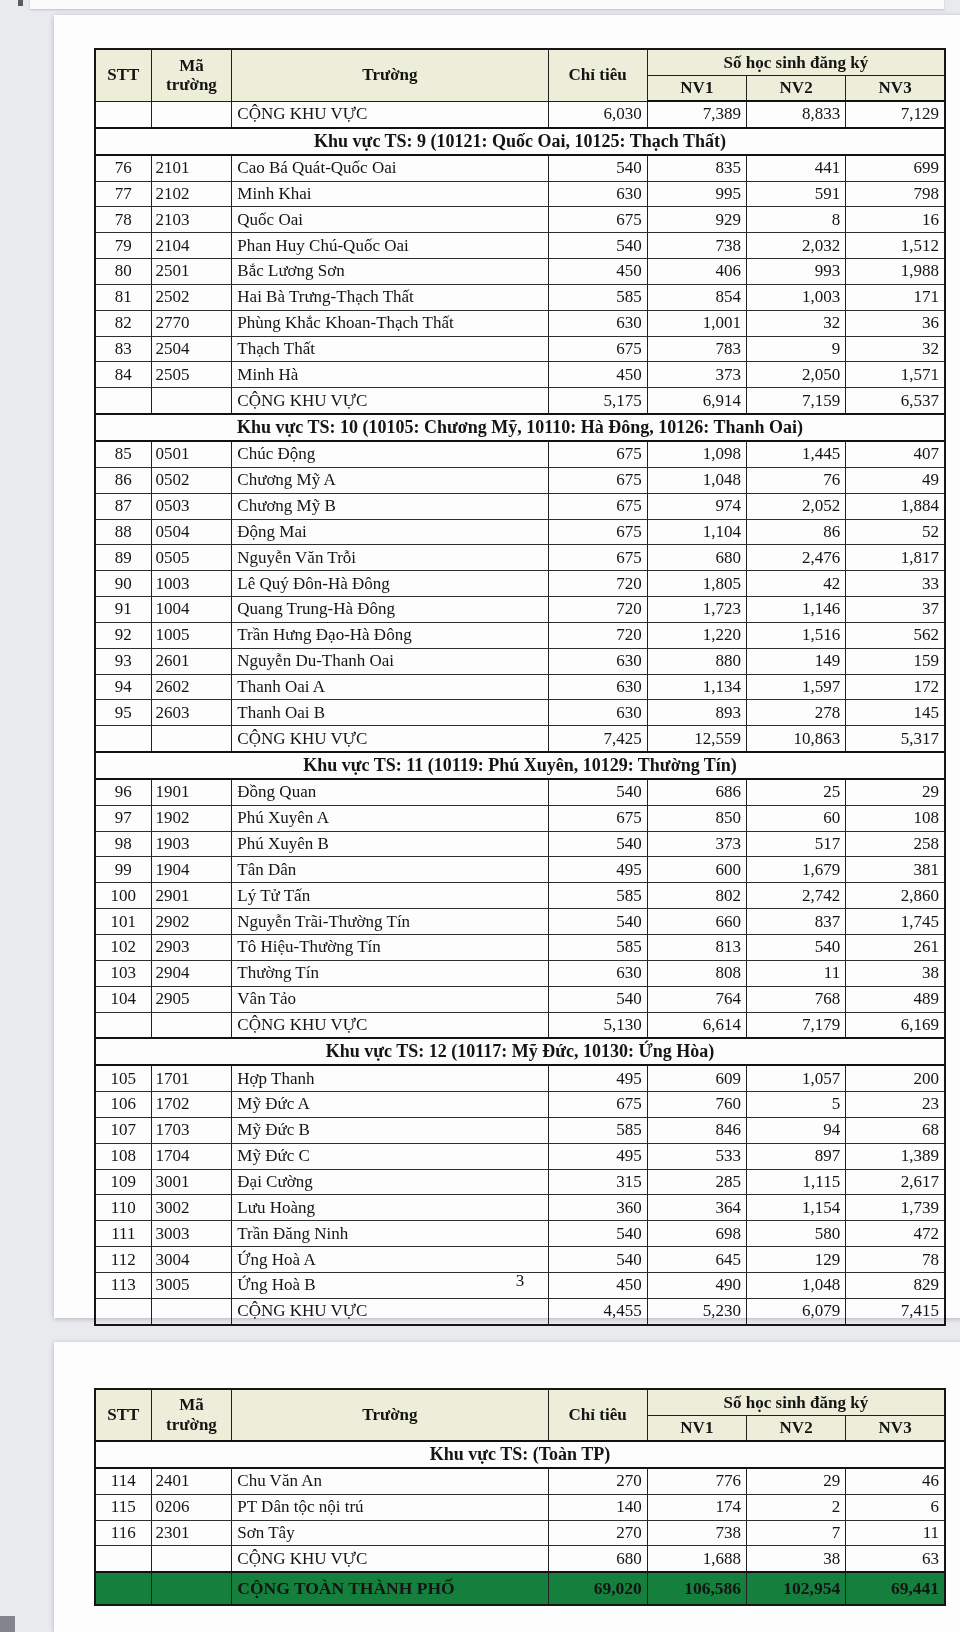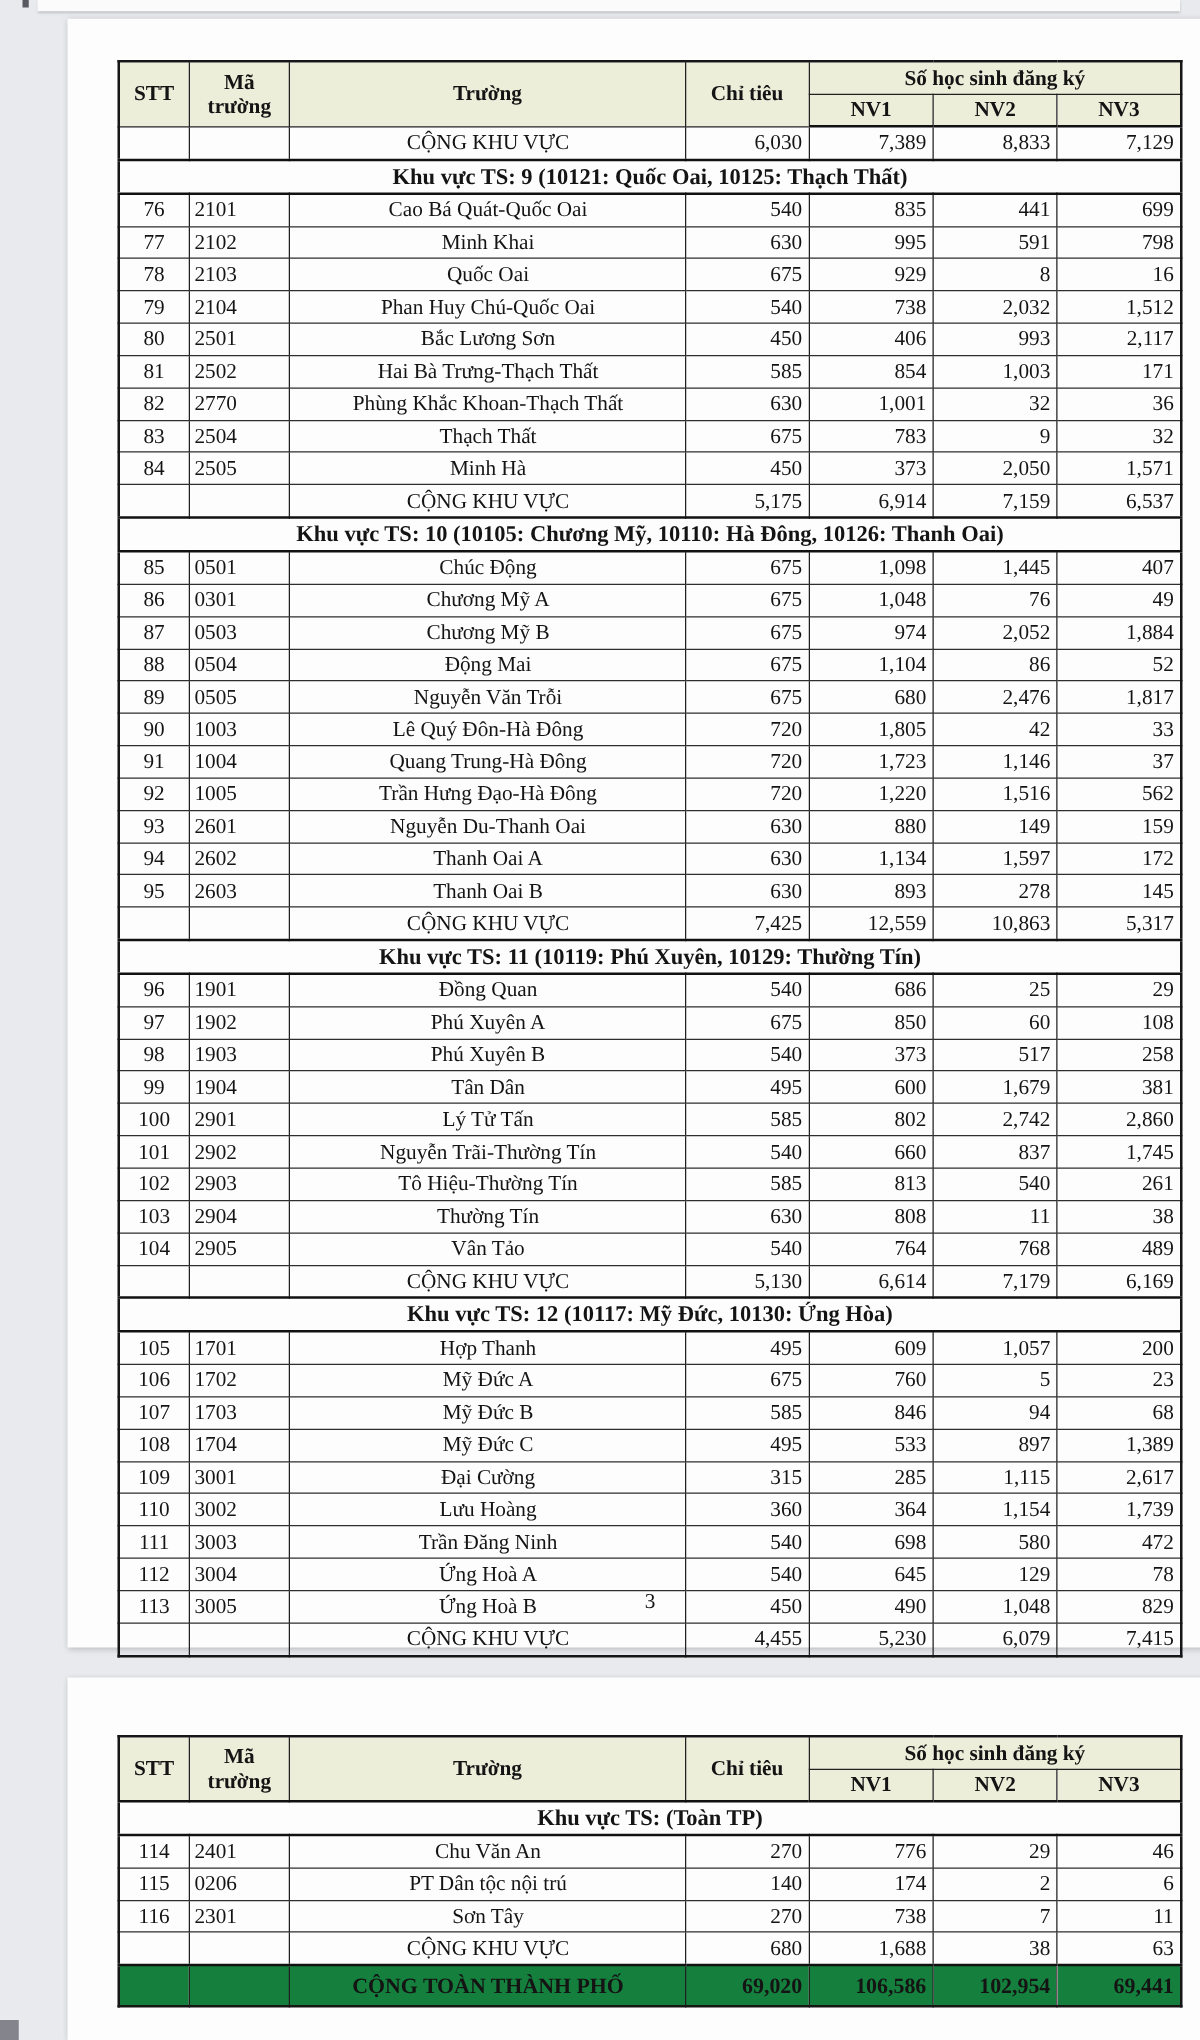--- a/index.html
+++ b/index.html
@@ -59,21 +59,21 @@
     line-height:1.15;
   }
   thead tr.h1 th { height:25px; }
   thead tr.h2 th { height:24px; }
   thead tr.h2 th { border-bottom:2.2px solid #111; }
   th.th-wrap { white-space:normal; }
 
   tbody td { font-size:17px; height:24.85px; border-top-width:1px; border-bottom-width:1px; border-top-color:#2e2e2e; border-bottom-color:#2e2e2e; }
   td.c-stt  { text-align:center; }
   td.c-code { text-align:left; }
-  td.c-name { text-align:center; padding-left:5px; }
+  td.c-name { text-align:left; padding-left:5px; }
   td.c-num  { text-align:right; padding-right:5px; }
 
   tr.row-section td {
     font-weight:bold; text-align:center; font-size:18px;
     border-top:2.2px solid #111; border-bottom:2.2px solid #111;
     white-space:nowrap;
   }
   tr.row-grand td {
     font-weight:bold; background:#15803d; font-size:17.5px;
     height:31px;
@@ -164,21 +164,21 @@
           <td class="c-num">2,032</td>
           <td class="c-num">1,512</td>
         </tr>
         <tr class="row-data">
           <td class="c-stt">80</td>
           <td class="c-code">2501</td>
           <td class="c-name">Bắc Lương Sơn</td>
           <td class="c-num">450</td>
           <td class="c-num">406</td>
           <td class="c-num">993</td>
-          <td class="c-num">2,117</td>
+          <td class="c-num">1,988</td>
         </tr>
         <tr class="row-data">
           <td class="c-stt">81</td>
           <td class="c-code">2502</td>
           <td class="c-name">Hai Bà Trưng-Thạch Thất</td>
           <td class="c-num">585</td>
           <td class="c-num">854</td>
           <td class="c-num">1,003</td>
           <td class="c-num">171</td>
         </tr>
@@ -225,21 +225,21 @@
           <td class="c-stt">85</td>
           <td class="c-code">0501</td>
           <td class="c-name">Chúc Động</td>
           <td class="c-num">675</td>
           <td class="c-num">1,098</td>
           <td class="c-num">1,445</td>
           <td class="c-num">407</td>
         </tr>
         <tr class="row-data">
           <td class="c-stt">86</td>
-          <td class="c-code">0301</td>
+          <td class="c-code">0502</td>
           <td class="c-name">Chương Mỹ A</td>
           <td class="c-num">675</td>
           <td class="c-num">1,048</td>
           <td class="c-num">76</td>
           <td class="c-num">49</td>
         </tr>
         <tr class="row-data">
           <td class="c-stt">87</td>
           <td class="c-code">0503</td>
           <td class="c-name">Chương Mỹ B</td>

